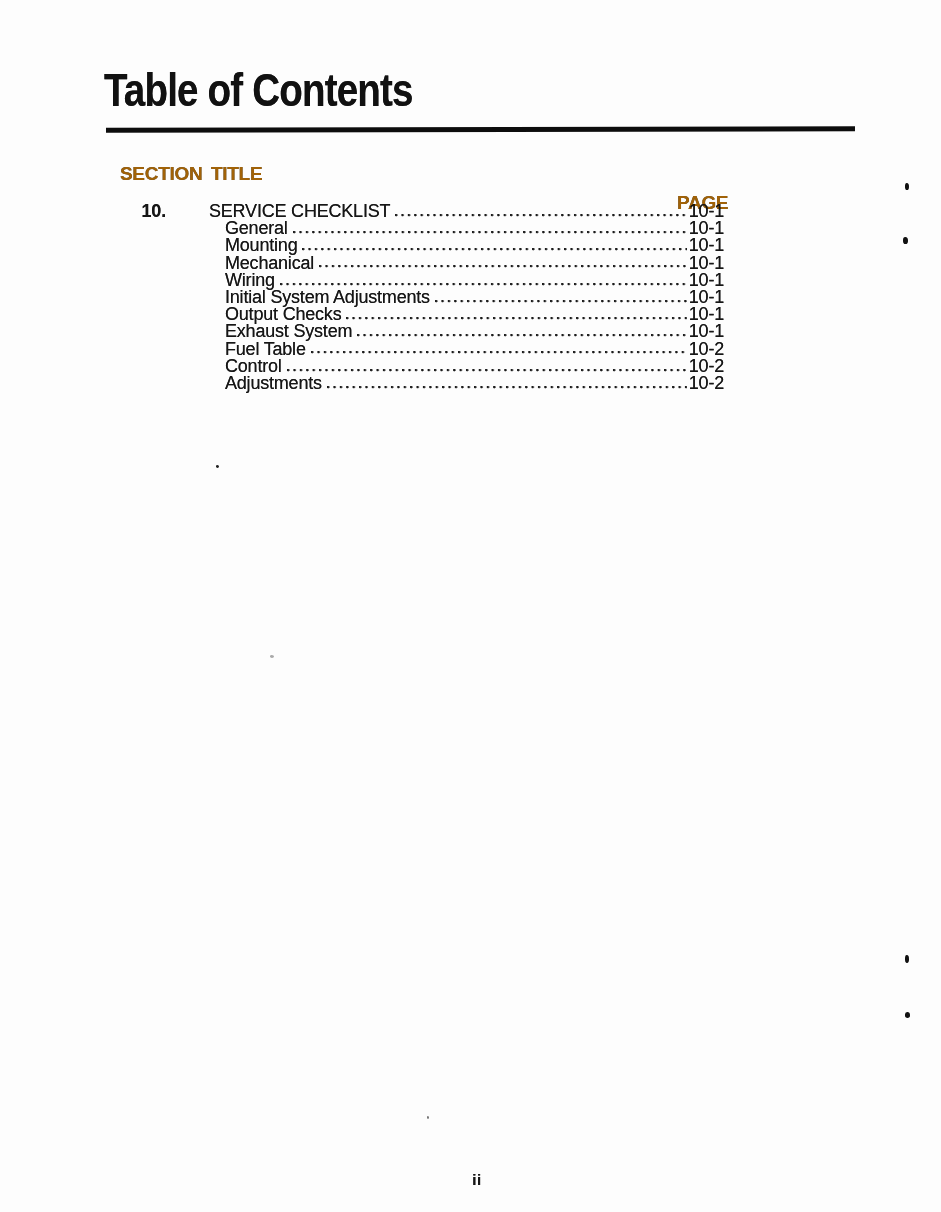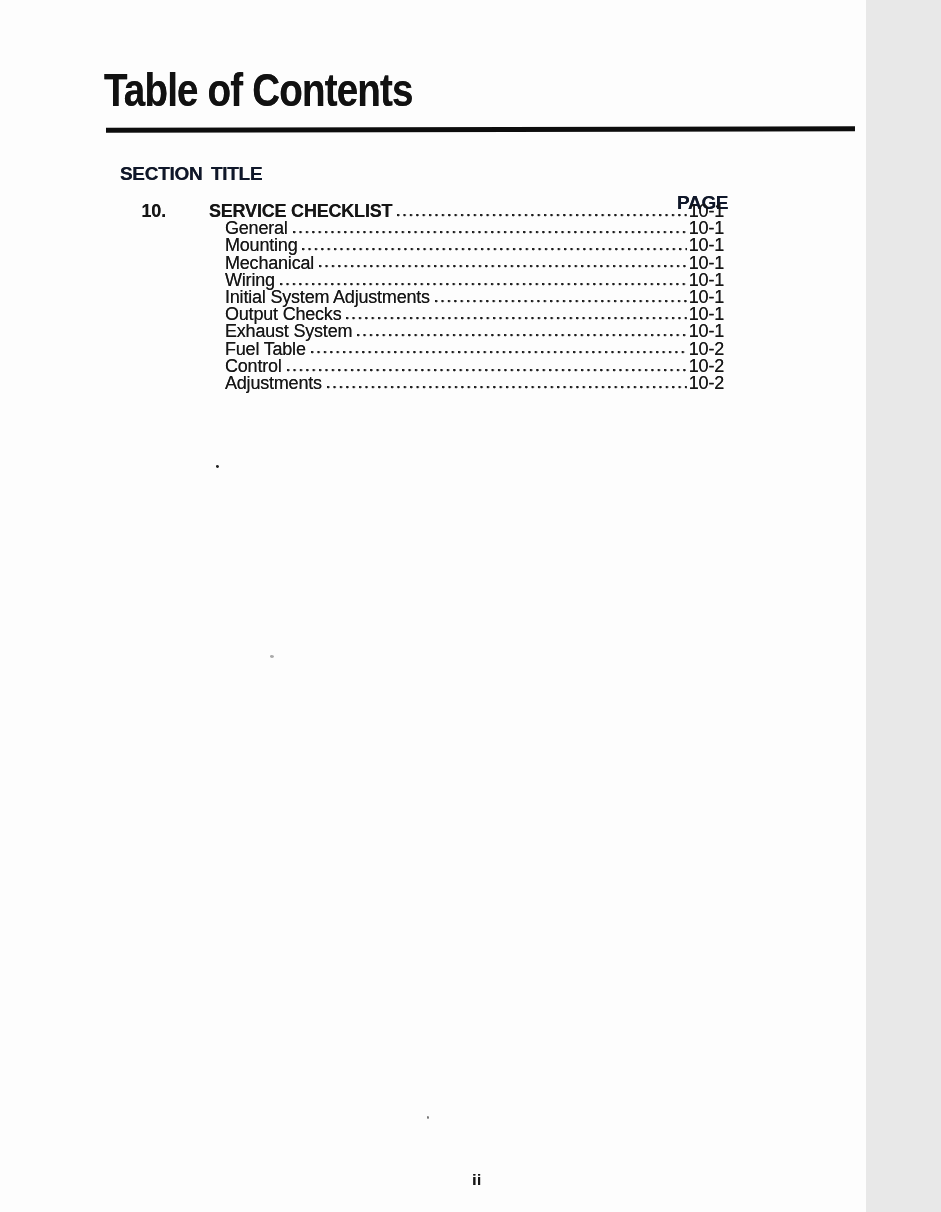--- a/index.html
+++ b/index.html
@@ -1,18 +1,18 @@
 <!DOCTYPE html>
 <html><head>
 <meta charset="utf-8">
 <style>
   html, body { margin: 0; padding: 0; background: #e8e8e8; }
   .page {
     position: relative;
-    width: 866px;
+    width: 941px;
     height: 1212px;
     background: #fdfdfd;
     color: #161616;
     font-family: "Liberation Sans", sans-serif;
     overflow: hidden;
     text-shadow: 0 0 0.35px rgba(0,0,0,0.75);
   }
 
   
   .doc-title {
@@ -39,21 +39,21 @@
   }
 
   
   .toc-header { position: absolute; left: 0; top: 0; width: 941px; height: 0; }
   .toc-header span {
     position: absolute;
     font-size: 19px;
     font-weight: 700;
     letter-spacing: -0.3px;
     white-space: nowrap;
-    color: #0f172a;
+    color: #a16207;
   }
   .h-section { left: 120px; top: 163px; }
   .h-title   { left: 211px; top: 163px; }
   .h-page    { left: 677px; top: 165px; margin-top: 27px; }
 
   
   .toc-list {
     position: absolute;
     left: 105px;
     top: 203px;
@@ -67,21 +67,21 @@
     letter-spacing: -0.2px;
     white-space: nowrap;
   }
   .toc-row .sec {
     flex: none;
     width: 61px;
     text-align: right;
     font-weight: 700;
   }
   .toc-row .ttl { flex: none; padding-left: 43px; }
-  .toc-row.main .ttl { font-weight: 700; }
+  .toc-row.main .ttl { font-weight: 400; }
   .toc-row.sub  .ttl { padding-left: 59px; font-weight: 400; }
   .toc-row .leader {
     flex: 1 1 auto;
     align-self: stretch;
     margin: 0 2px 0 5px;
     background-image: radial-gradient(circle at 1.1px 1.1px, #1c1c1c 1.05px, rgba(0,0,0,0) 1.6px);
     background-size: 6.4px 3px;
     background-repeat: repeat-x;
     background-position: left calc(100% - 3.5px);
   }

